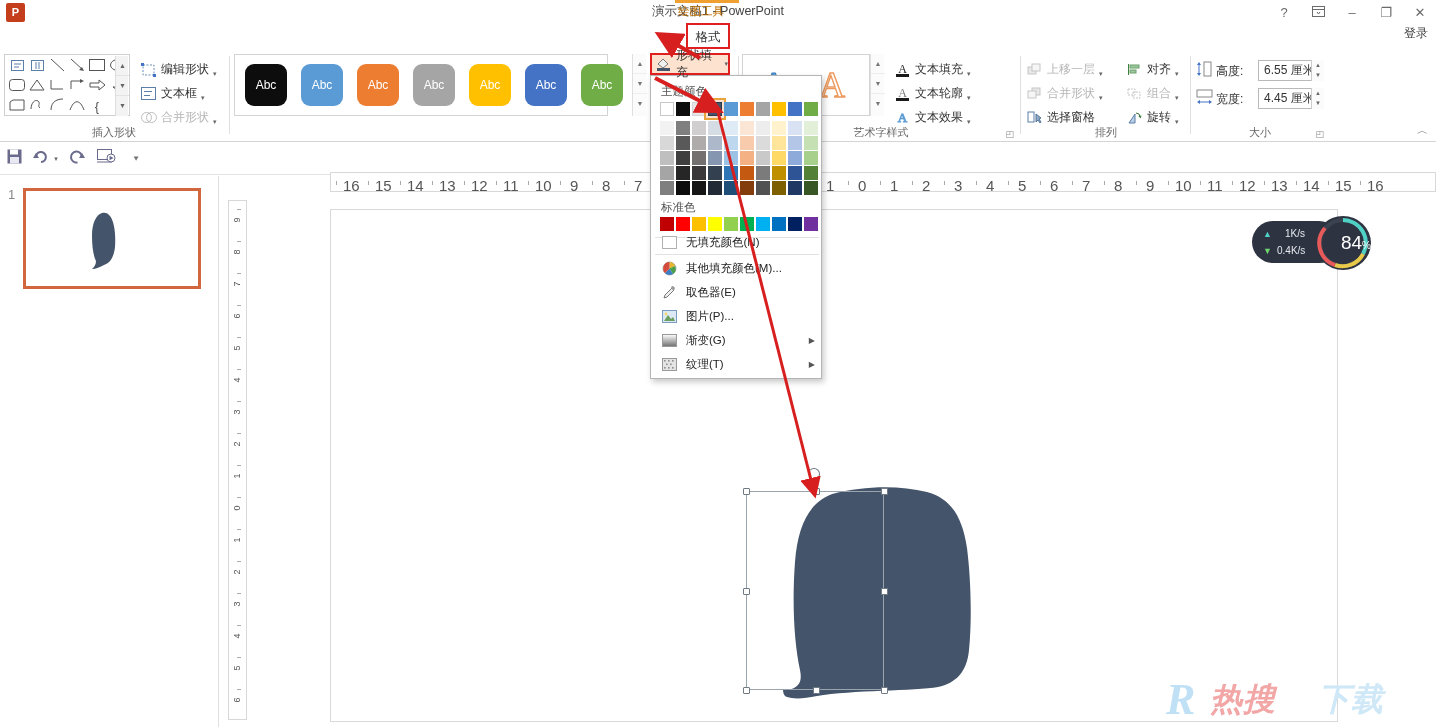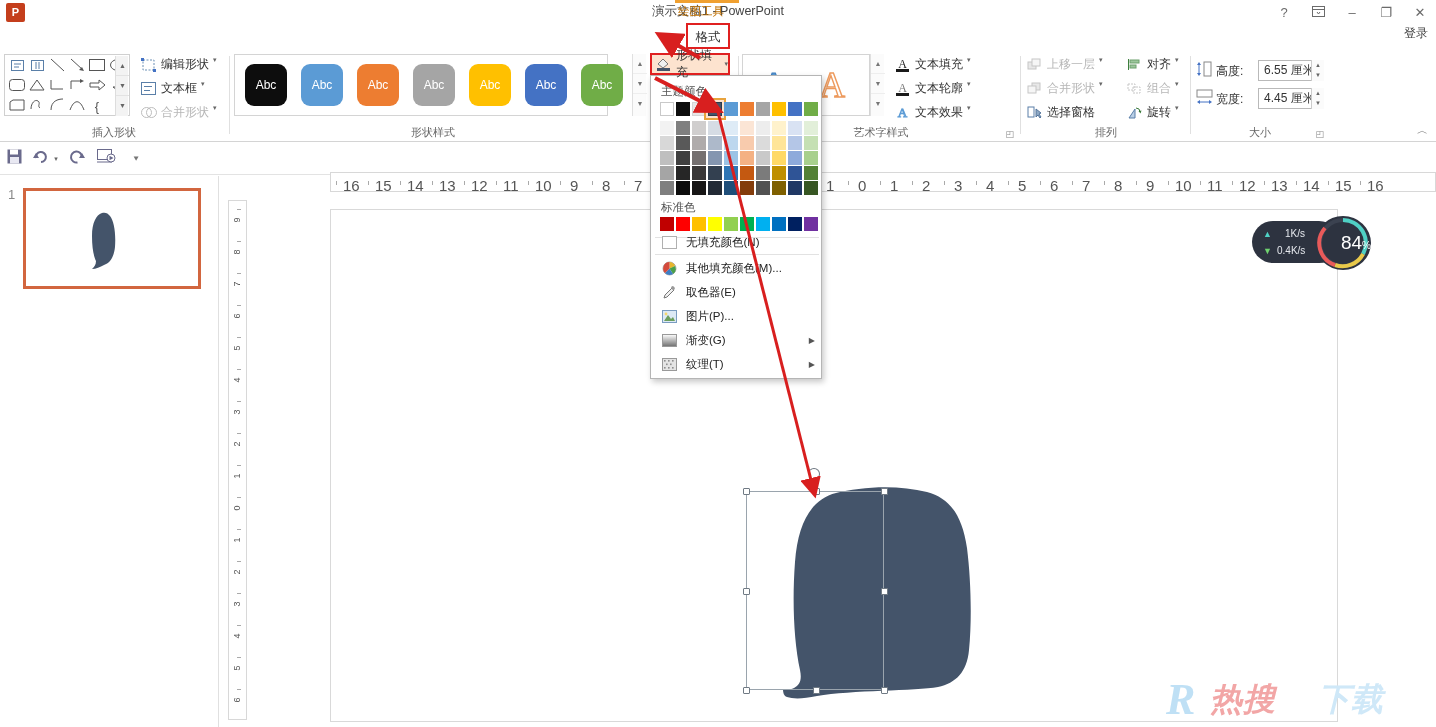--- a/index.html
+++ b/index.html
@@ -37,21 +37,21 @@
             border-bottom:1px solid #d4d4d4; }
   .grp { position:absolute; top:0; height:92px; }
   .grp-sep { position:absolute; top:6px; width:1px; height:78px; background:#e0e0e0; }
   .grp-label { position:absolute; bottom:2px; width:100%; text-align:center; font-size:11px; color:#666; }
 
   
   .shapes-box { position:absolute; left:4px; top:4px; width:126px; height:62px; border:1px solid #d0d0d0; background:#fff; }
   .shape-cell { position:absolute; width:18px; height:18px; color:#555; font-size:13px; text-align:center; line-height:18px; }
   .shape-scroll { position:absolute; right:1px; top:1px; width:13px; height:60px; background:#f3f3f3; border-left:1px solid #ddd; }
   .ssbtn { width:13px; height:20px; font-size:7px; color:#666; text-align:center; line-height:20px; border-bottom:1px solid #e3e3e3; }
-  .ribbon-item { position:absolute; height:22px; display:flex; align-items:flex-start; font-size:12px; color:#333; white-space:nowrap; }
+  .ribbon-item { position:absolute; height:22px; display:flex; align-items:flex-end; font-size:12px; color:#333; white-space:nowrap; }
   .ribbon-item.dim { color:#b6b6b6; }
   .ri-ico { width:17px; height:17px; margin-right:4px; flex:0 0 auto; display:flex; align-items:center; justify-content:center; font-size:12px; }
   .caret { margin-left:4px; font-size:7px; color:#666; }
 
   
   .style-gal { position:absolute; left:2px; top:4px; width:374px; height:62px; border:1px solid #d4d4d4; background:#fff; }
   .abc { position:absolute; top:9px; width:42px; height:42px; border-radius:9px; color:#fff;
          font-size:12px; text-align:center; line-height:42px; }
   .gal-scroll { position:absolute; width:14px; height:62px; background:#fbfbfb; border-left:1px solid #e0e0e0; }
   .gsb { width:14px; height:20px; font-size:7px; color:#777; text-align:center; line-height:20px; border-bottom:1px solid #eee; }
@@ -273,21 +273,20 @@
         <div class="abc" style="left:178px;background:#a5a5a5;">Abc</div>
         <div class="abc" style="left:234px;background:#ffc000;">Abc</div>
         <div class="abc" style="left:290px;background:#4472c4;">Abc</div>
         <div class="abc" style="left:346px;background:#70ad47;">Abc</div>
       </div>
       <div class="gal-scroll" style="left:400px;top:4px;">
         <div class="gsb">▲</div>
         <div class="gsb">▼</div>
         <div class="gsb" style="border-bottom:none;">▼</div>
       </div>
-      <div class="grp-label">形状样式</div>
     </div>
     <div class="grp-sep" style="left:738px;"></div>
 
     <div class="grp" style="left:742px;width:278px;">
       <div class="wa-gal" style="left:0;">
         <div class="wa-a" style="left:18px;color:#5b9bd5;-webkit-text-stroke:1px #3f7fc0;">A</div>
         <div class="wa-a" style="left:76px;color:#fff;-webkit-text-stroke:1.4px #ed9a5d;">A</div>
       </div>
       <div class="gal-scroll" style="left:128px;top:4px;">
         <div class="gsb">▲</div>

